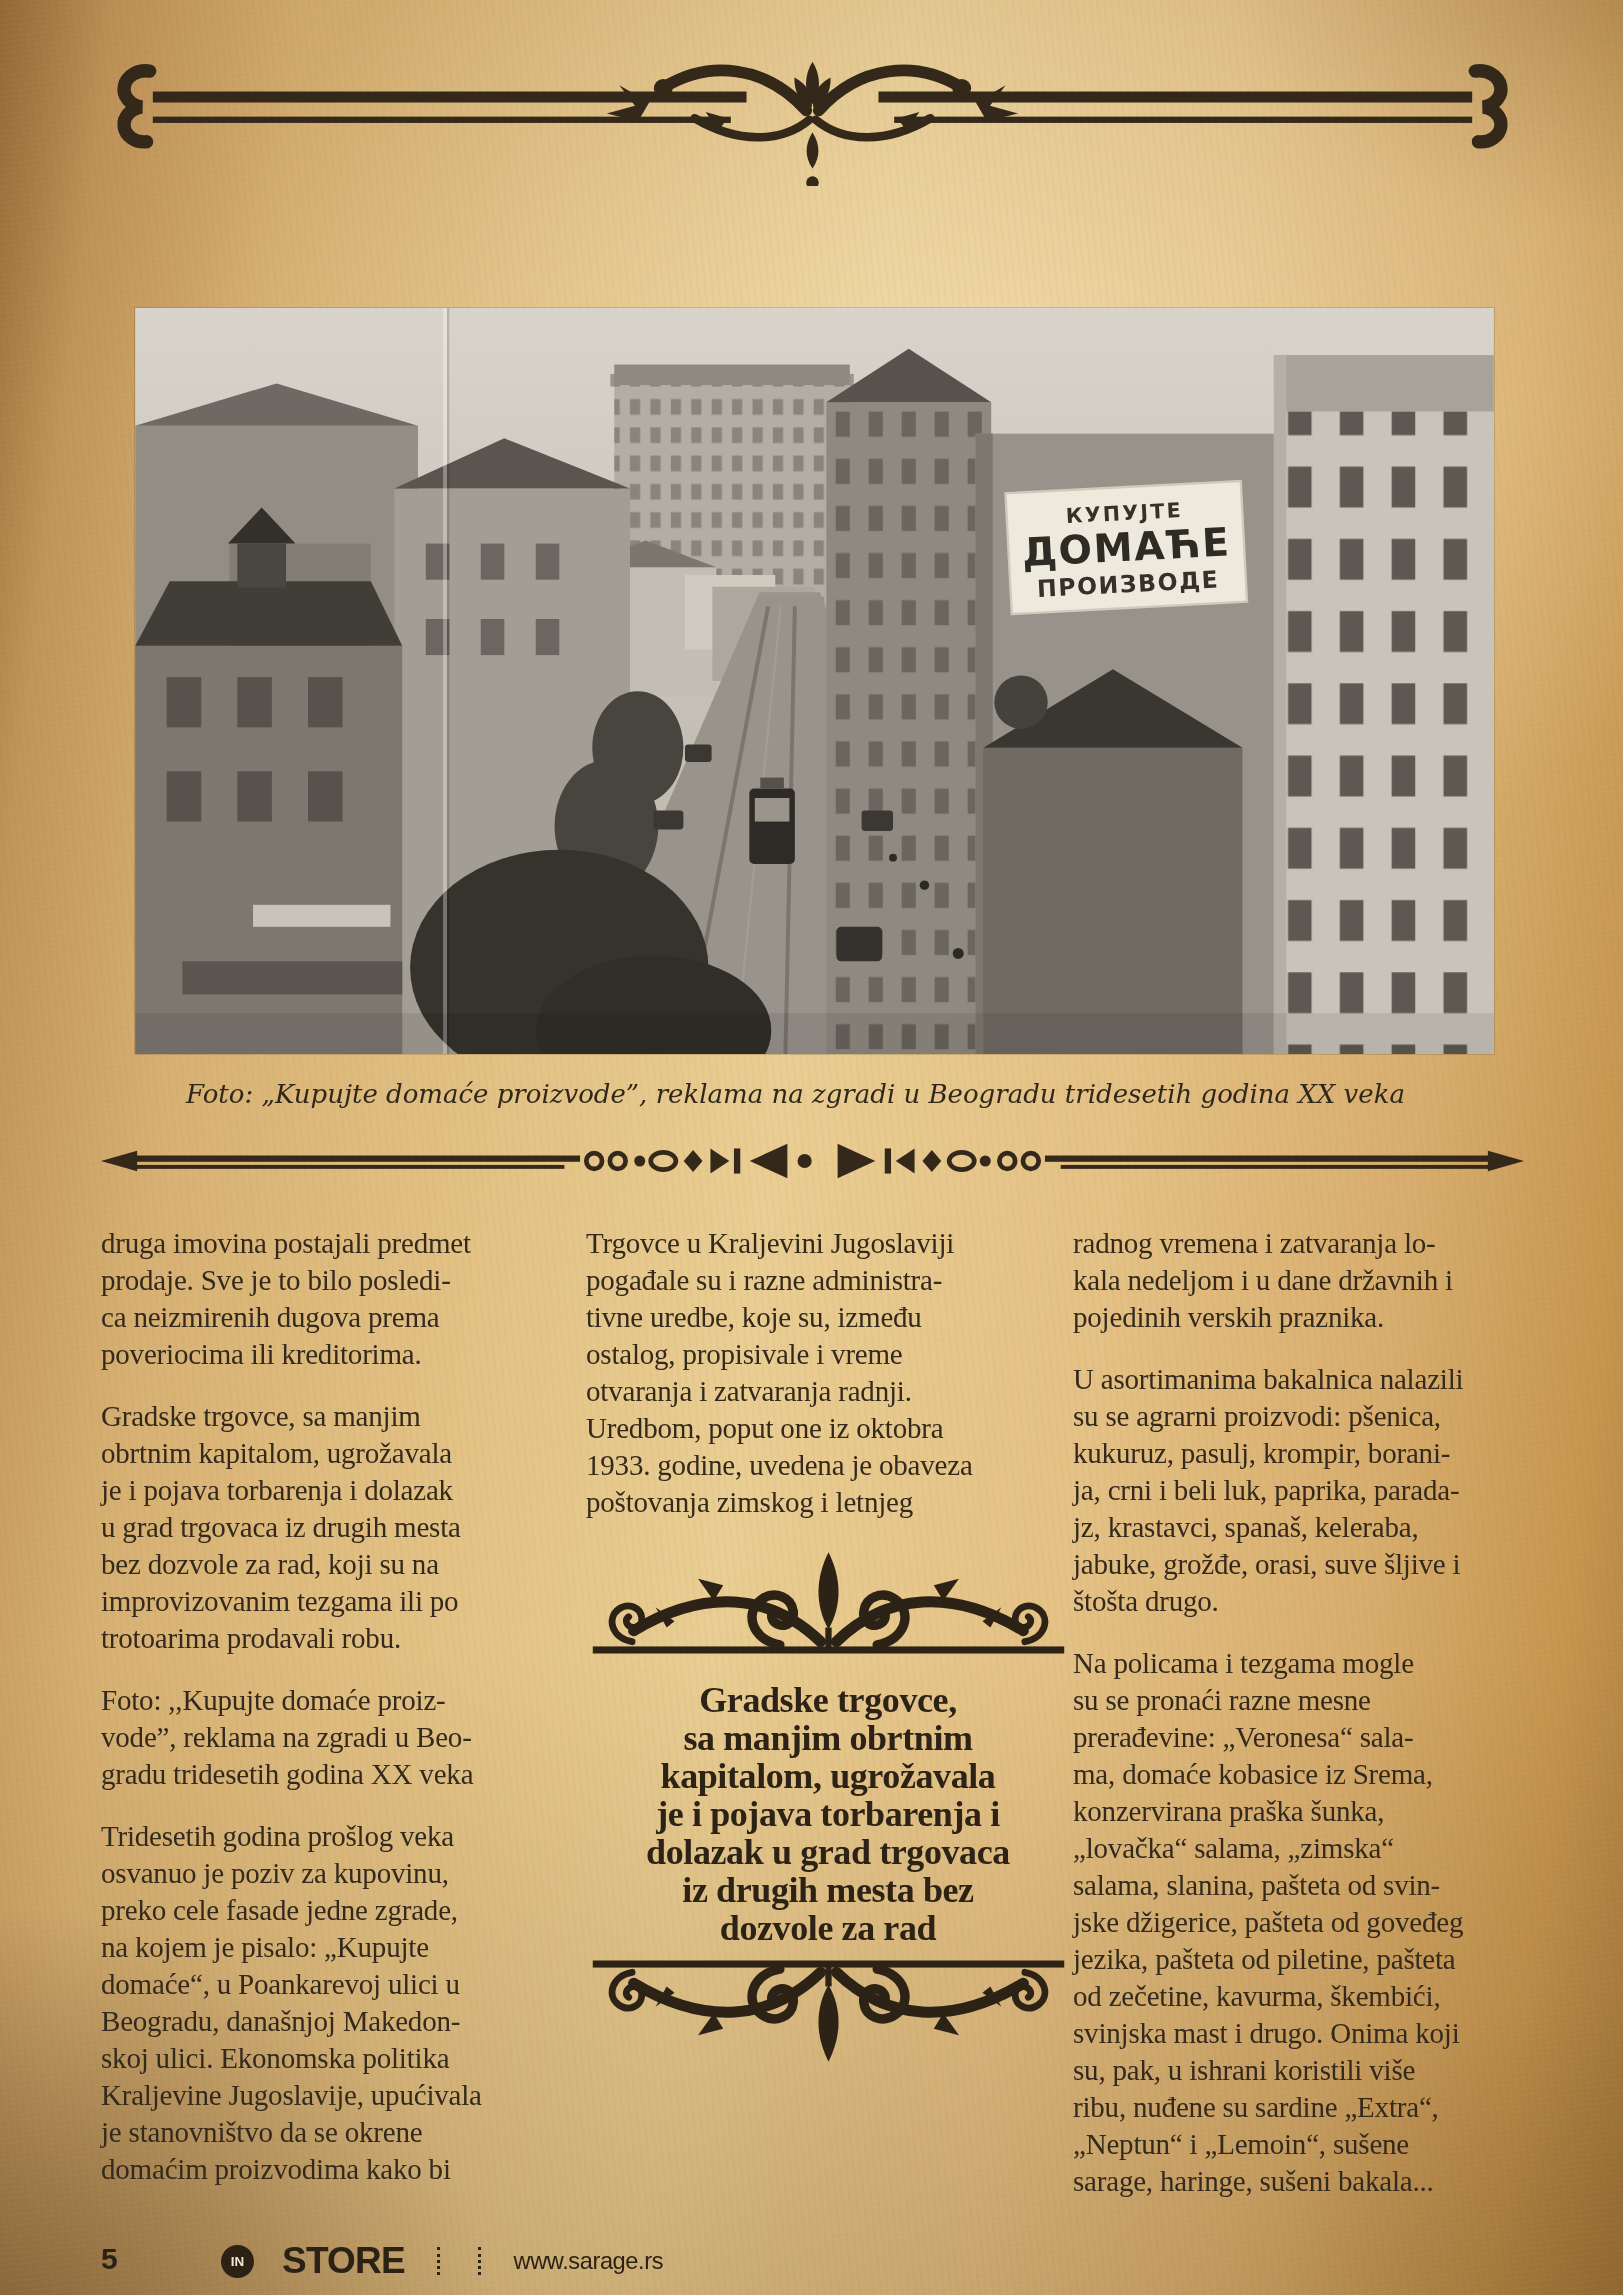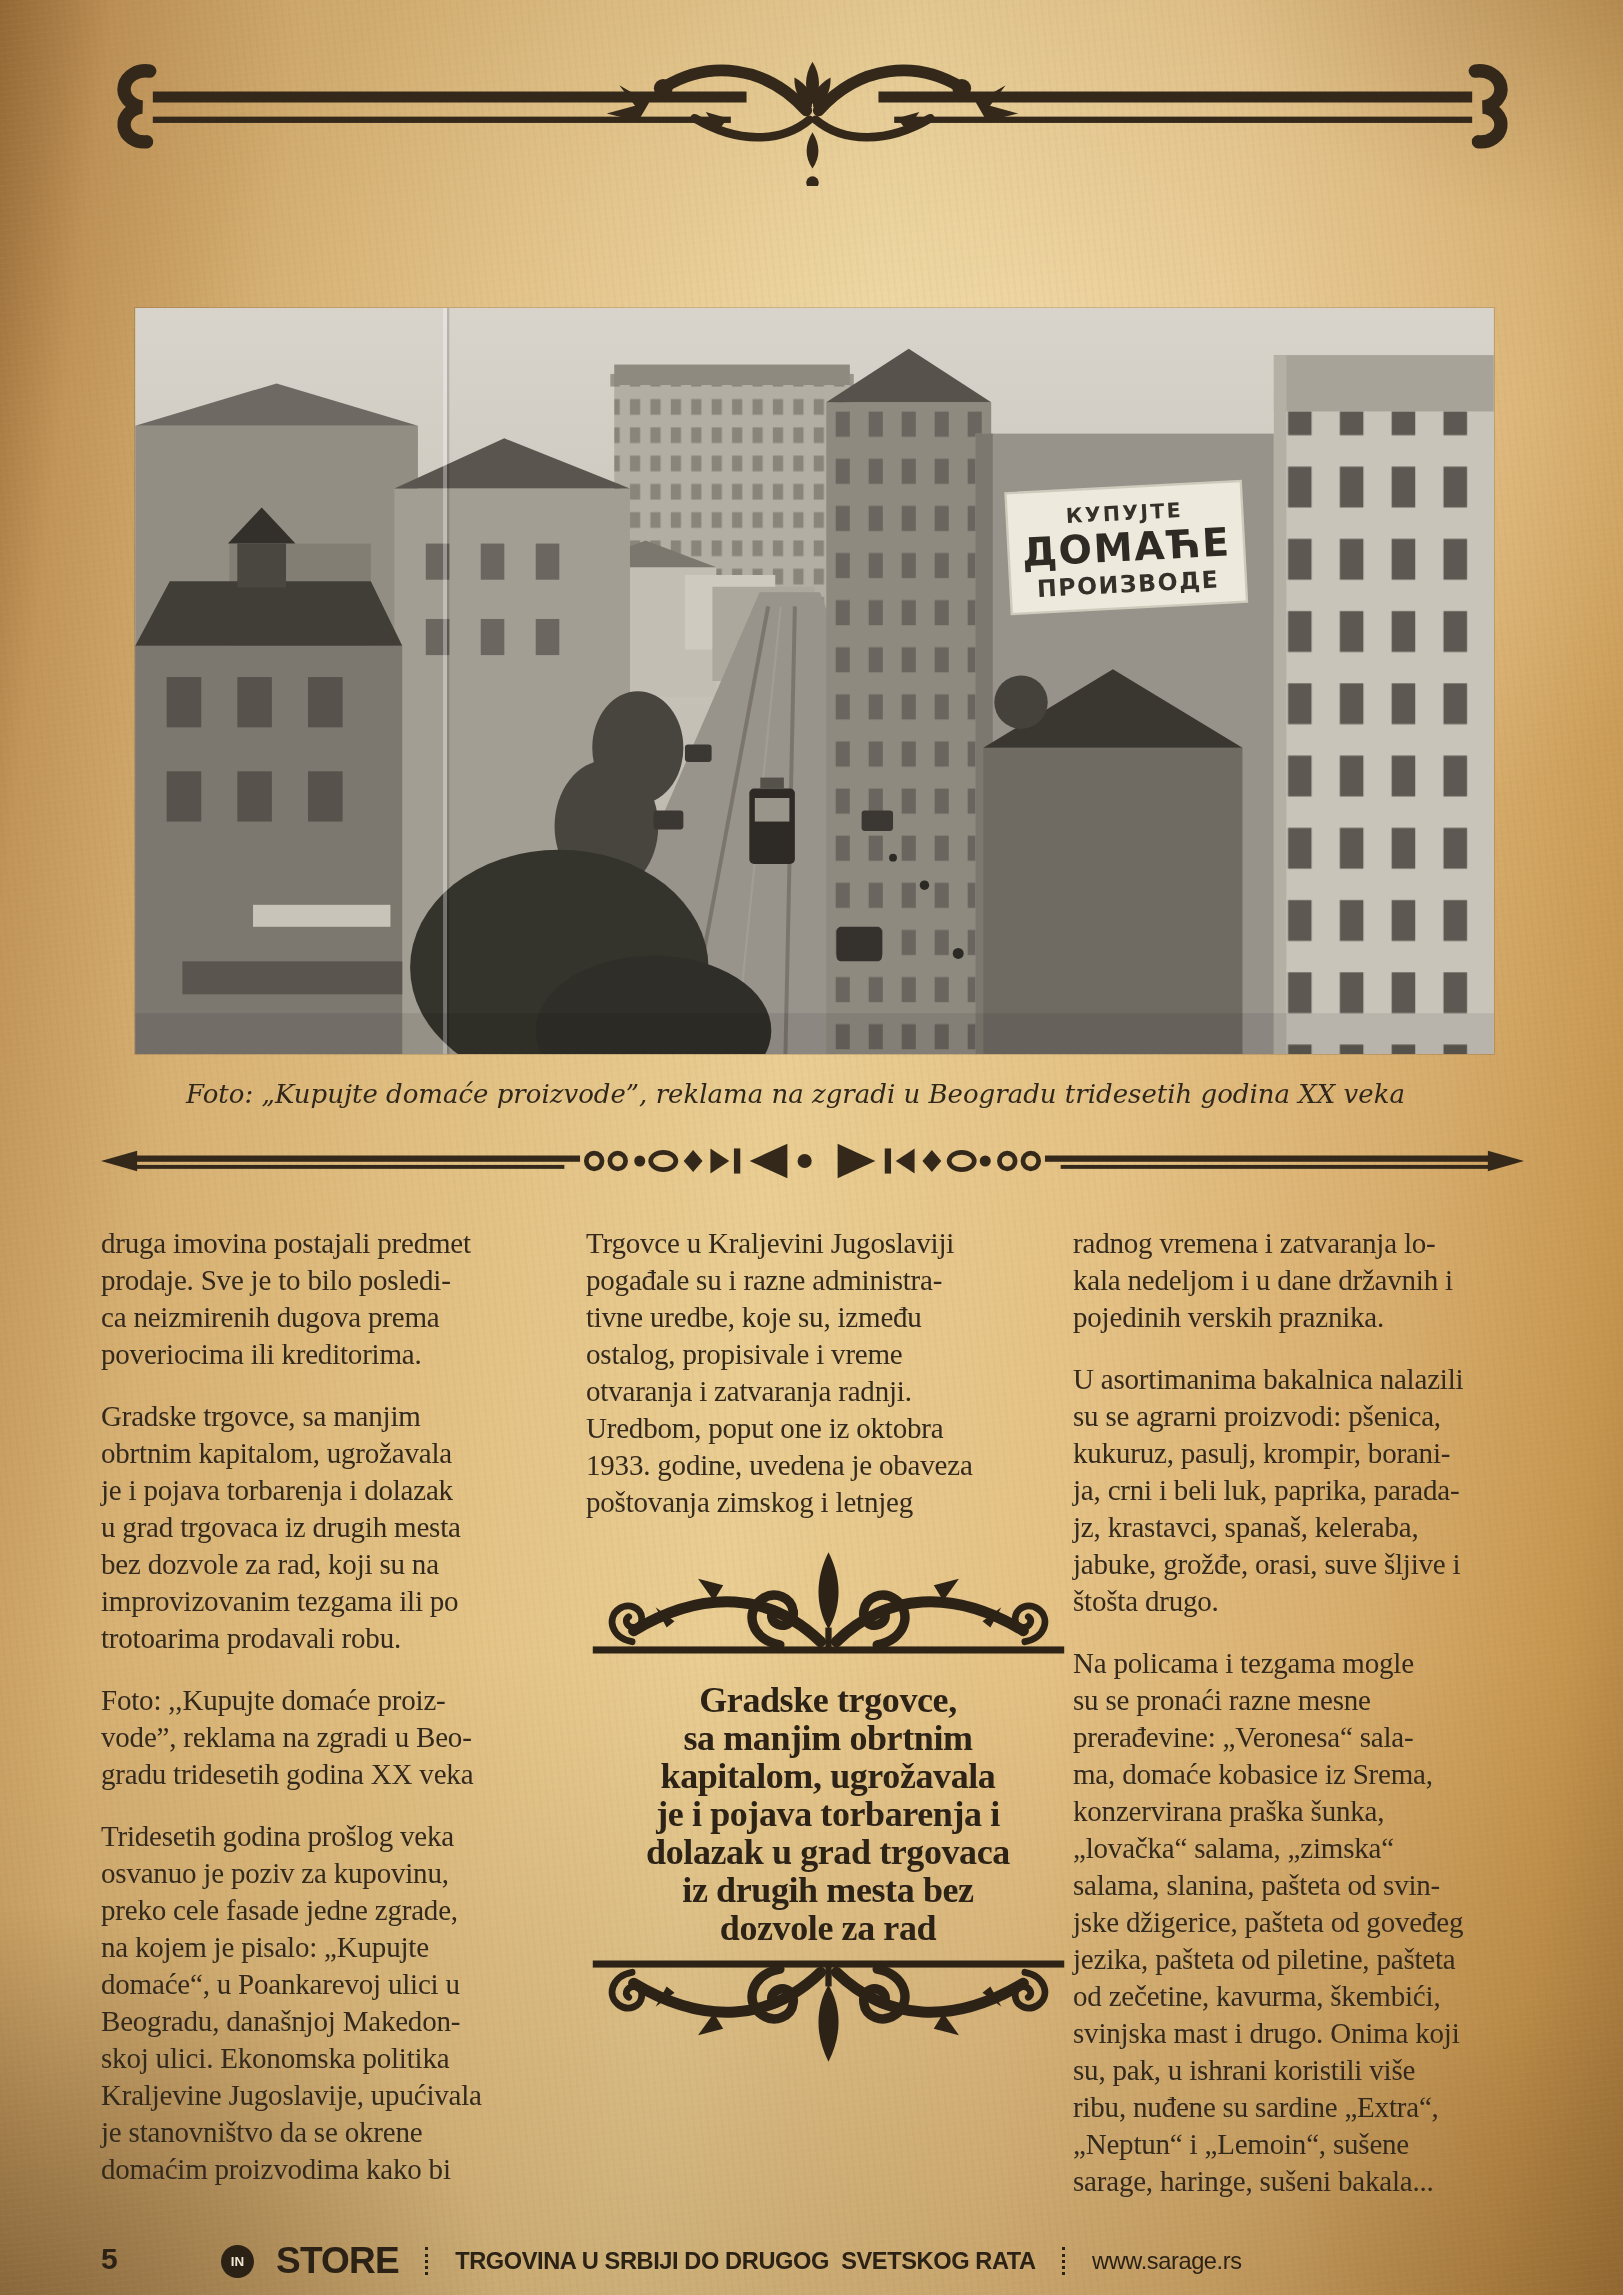--- a/index.html
+++ b/index.html
@@ -27,21 +27,21 @@
   .col1{left:101px;}
   .col2{left:586px;}
   .col3{left:1073px;}
   .pull-quote{white-space:pre-line;text-align:center;font-weight:bold;font-size:36px;line-height:38px;
     color:#2c2216;margin:22px 0 7.9px 0;letter-spacing:-0.4px;}
   .orn{display:block;margin:28px auto 0 auto;}
   .orn.flip{transform:scaleY(-1);margin-top:6.3px;}
   .footer{left:0;top:2240px;width:1623px;height:47px;}
   .pagenum{position:absolute;left:101px;top:1.6px;font-family:"Liberation Sans",sans-serif;
     font-weight:bold;font-size:30px;color:#2b2115;}
-  .brandline{position:absolute;left:221px;top:0;display:flex;align-items:center;gap:22px;
+  .brandline{position:absolute;left:221px;top:0;display:flex;align-items:center;gap:28px;
     font-family:"Liberation Sans",sans-serif;color:#2b2115;}
   .inbadge{width:33px;height:33px;border-radius:50%;background:#2b2115;color:#f0e6d2;
     display:flex;align-items:center;justify-content:center;font-weight:bold;font-size:13.4px;letter-spacing:0;}
   .storetxt{font-weight:bold;font-size:37px;letter-spacing:-0.8px;}
   .dots{width:0;height:28px;border-left:3.9px dotted #2b2115;margin:0 4.7px;}
   .arttitle{font-weight:bold;font-size:23.6px;letter-spacing:-0.4px;white-space:pre;}
   .website{font-size:23.6px;letter-spacing:-0.4px;}
   svg text{font-family:"DejaVu Sans",sans-serif;}
 </style>
 </head>
@@ -332,18 +332,17 @@
 „Neptun“ i „Lemoin“, sušene
 sarage, haringe, sušeni bakala...</div>
 </div>
 
 <div class="abs footer">
   <div class="pagenum">5</div>
   <div class="brandline">
     <div class="inbadge">IN</div>
     <div class="storetxt">STORE</div>
     <div class="dots"></div>
-    <div class="arttitle">TRGOVINA U SRBIJI DO DRUGOG  SVETSKOG RATA</div>
     <div class="dots"></div>
     <div class="website">www.sarage.rs</div>
   </div>
 </div>
 
 
 </body></html>

